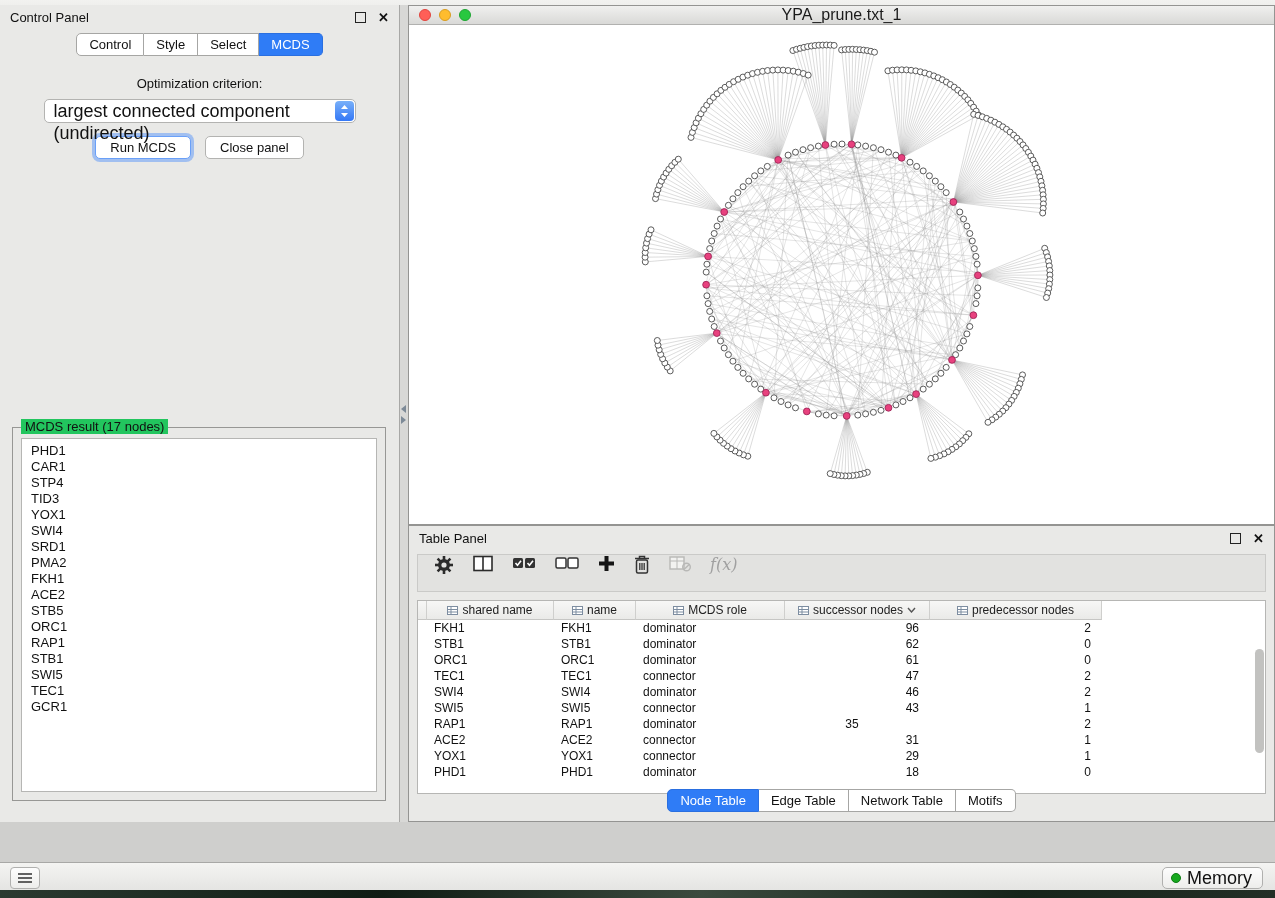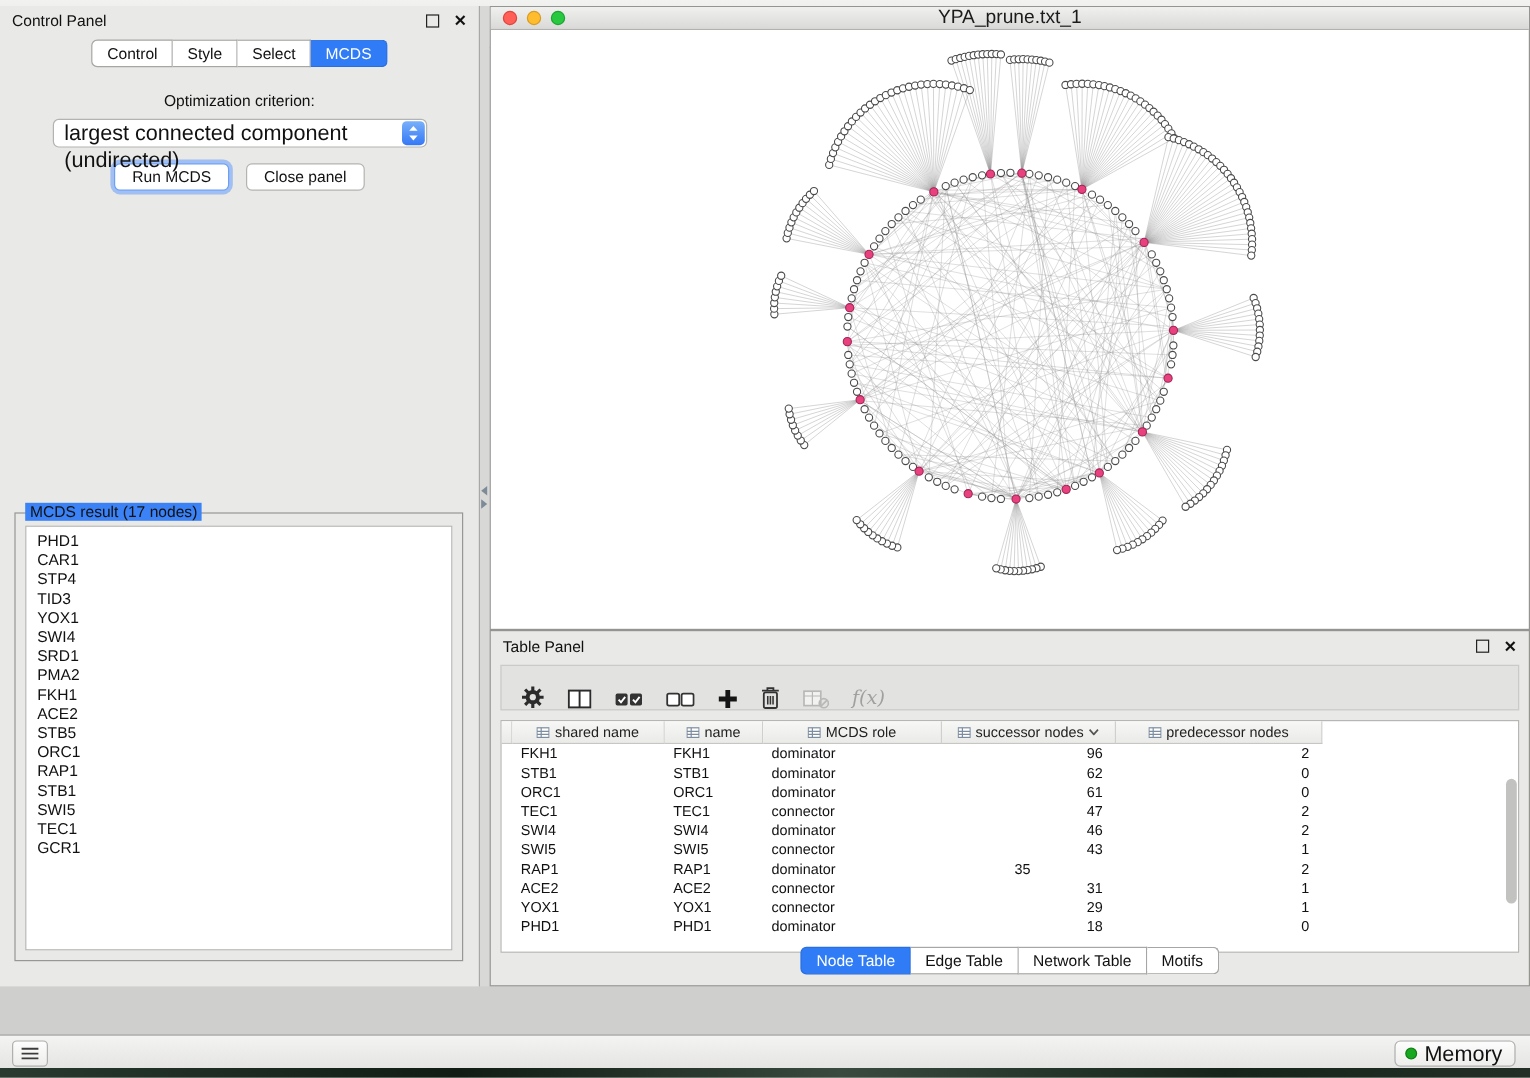--- a/index.html
+++ b/index.html
@@ -37,21 +37,21 @@
     line-height:22px;padding-left:9px;}
   .dd-btn{position:absolute;top:1px;right:1px;width:19px;height:20px;border-radius:4px;
     background:linear-gradient(#79b0f9,#3478f6);display:flex;align-items:center;justify-content:center;}
 
   .btn-row{display:flex;justify-content:center;gap:14px;margin-top:13px;}
   .btn{height:23px;padding:0 14px;font:13px "Liberation Sans",sans-serif;background:#fff;
     border:1px solid #b3b3b1;border-radius:5px;color:#111;}
   .btn.focused{border-color:#6aa0f8;box-shadow:0 0 0 3px rgba(90,150,250,.5);}
 
   .result-group{position:absolute;left:12px;width:372px;top:422px;height:372px;border:1px solid #979795;}
-  .result-legend{position:absolute;top:-9px;left:8px;background:#3b82f6;padding:0 4px;font-size:13px;}
+  .result-legend{position:absolute;top:-9px;left:8px;background:#22c55e;padding:0 4px;font-size:13px;}
   .result-list{position:absolute;left:8px;right:8px;top:10px;bottom:8px;background:#fff;
     border:1px solid #b6b6b4;padding:4px 0 0 9px;font-size:13px;line-height:16px;overflow:hidden;}
 
   
   #splitter{position:absolute;left:400px;top:5px;width:8px;height:817px;background:#d8d8d6;}
   .split-arrows{position:absolute;top:400px;left:1px;display:flex;flex-direction:column;gap:3px;}
   .tri-left{width:0;height:0;border-top:4px solid transparent;border-bottom:4px solid transparent;border-right:5px solid #7d8a97;}
   .tri-right{width:0;height:0;border-top:4px solid transparent;border-bottom:4px solid transparent;border-left:5px solid #7d8a97;}
 
   
@@ -60,21 +60,21 @@
   .net-titlebar{height:18px;background:linear-gradient(#f0f0ef,#d9d9d7);border-bottom:1px solid #b1b1af;
     position:relative;display:flex;align-items:center;justify-content:center;}
   .traffic{position:absolute;left:10px;top:3px;display:flex;gap:8px;}
   .light{width:12px;height:12px;border-radius:50%;box-sizing:border-box;}
   .net-title{font-size:16px;font-weight:normal;color:#1b1b1b;}
 
   
   #table-panel{position:absolute;left:408px;top:525px;width:867px;height:297px;background:#e9e9e7;
     border:1px solid #949492;box-sizing:border-box;}
   .tp-toolbar{margin:4px 8px 0;height:38px;background:#e2e2e0;border:1px solid #cacac8;
-    display:flex;align-items:flex-end;gap:19px;padding-left:16px;box-sizing:border-box;}
+    display:flex;align-items:flex-start;gap:19px;padding-left:16px;box-sizing:border-box;}
   .ticon{display:flex;align-items:center;justify-content:center;}
   .fx{font-family:"DejaVu Serif",serif;font-style:italic;font-size:16px;color:#a0a0a0;}
 
   .table-area{position:absolute;left:8px;right:8px;top:74px;height:192px;background:#fff;
     border:1px solid #b6b6b4;overflow:hidden;}
   .thead{display:flex;height:19px;}
   .th{display:flex;align-items:center;justify-content:center;gap:4px;font-size:12px;color:#222;
     border-right:1px solid #cfcfcd;border-bottom:1px solid #c6c6c4;box-sizing:border-box;height:100%;
     background:linear-gradient(#f7f7f6,#eaeae8);}
   .th.gutter{border-right:1px solid #cfcfcd;}

